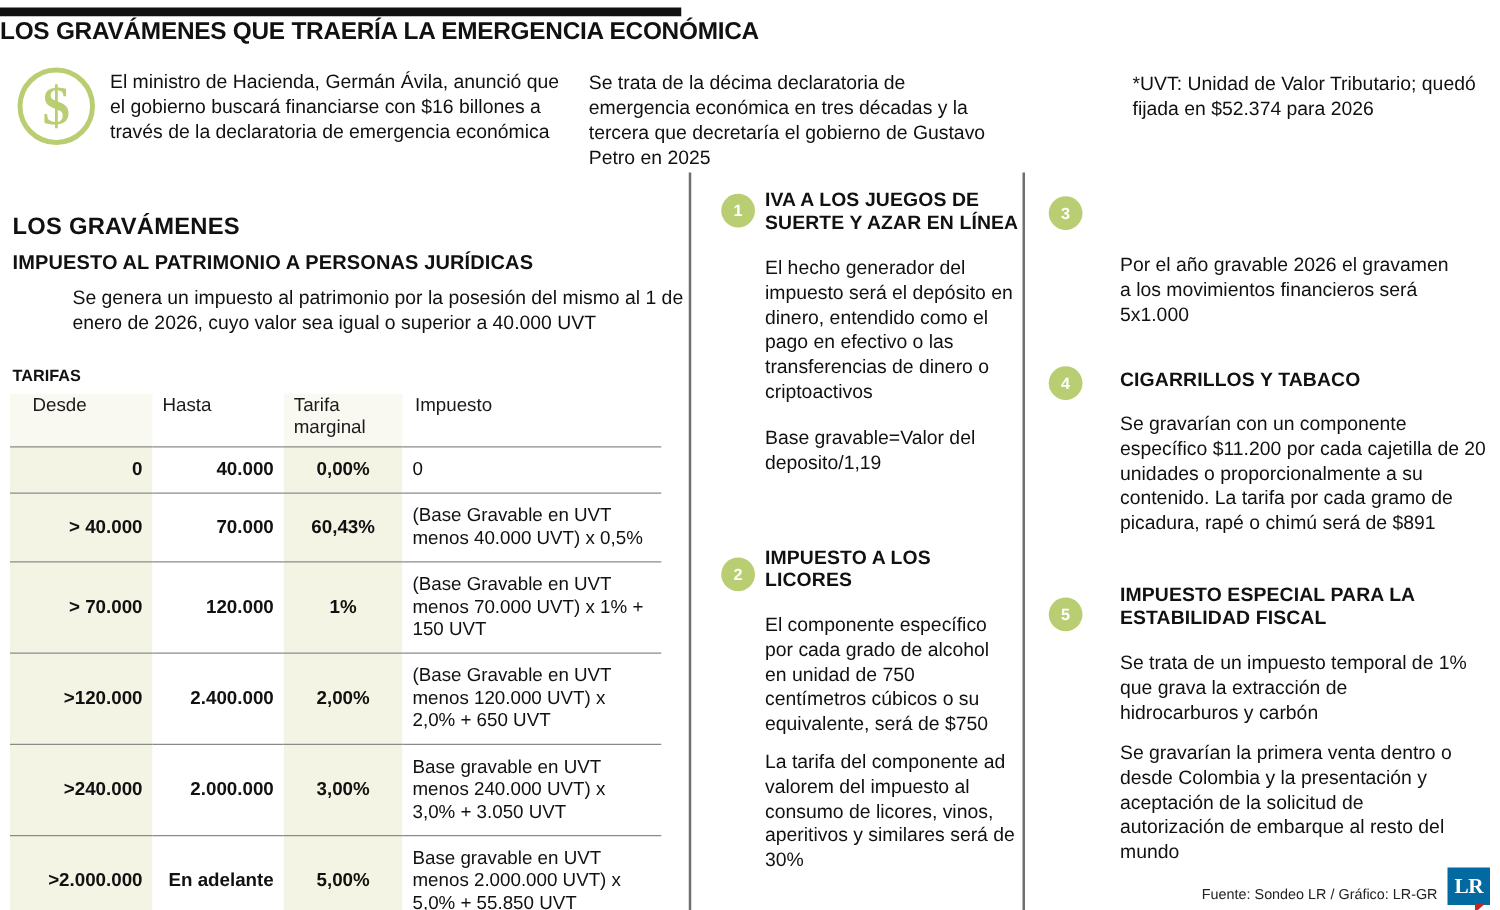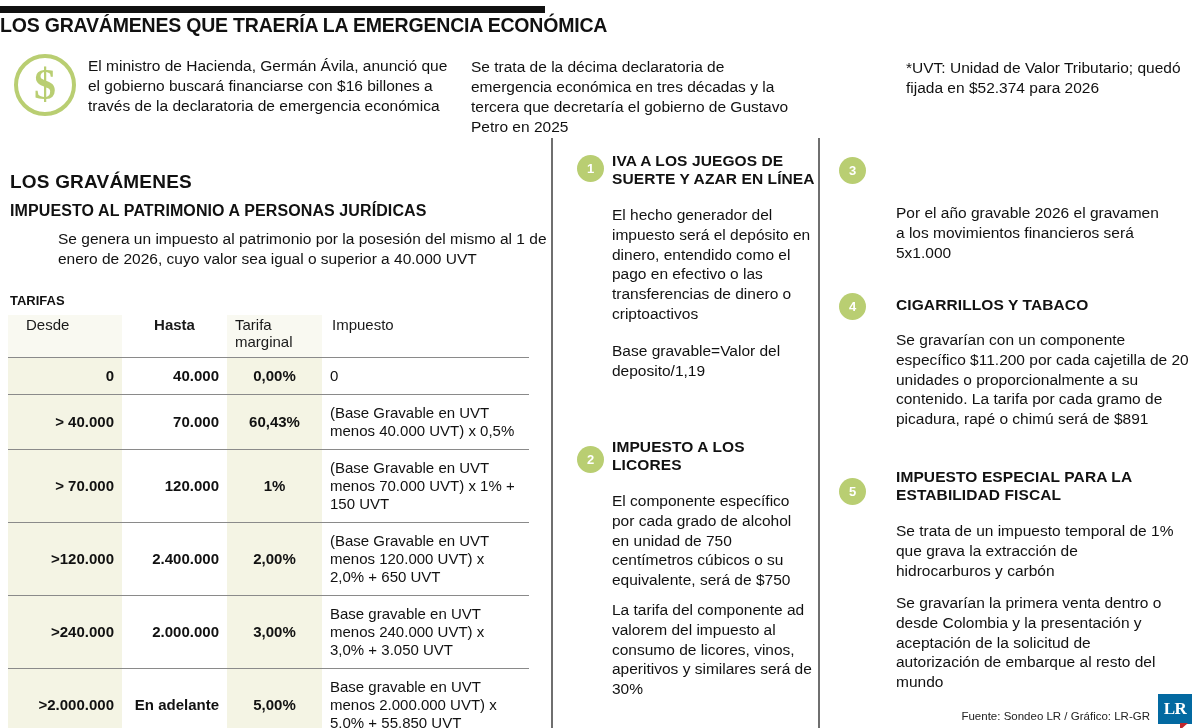--- a/index.html
+++ b/index.html
@@ -77,21 +77,21 @@
   .tarifas-table col.c-hasta{width:105px;}
   .tarifas-table col.c-tarifa{width:95px;}
   .tarifas-table col.c-impuesto{width:207px;}
 
   .tarifas-table th{
     font-weight:normal;font-size:15px;color:#1a1a1a;
     padding:2px 8px 6px 8px;vertical-align:top;line-height:1.12;
     border:0;
   }
   .tarifas-table th.th-desde{text-align:left;padding-left:18px;}
-  .tarifas-table th.th-hasta{text-align:center;font-weight:bold;}
+  .tarifas-table th.th-hasta{text-align:left;}
   .tarifas-table th.th-tarifa{text-align:left;padding-left:8px;}
   .tarifas-table th.th-impuesto{text-align:left;padding-left:10px;}
 
   .tarifas-table td{
     font-size:15px;color:#111;vertical-align:middle;
     padding:9px 8px;line-height:1.20;
     border-top:1px solid #8a8a8a;
   }
   .tarifas-table tr.row td{border-top:1px solid #8a8a8a;}
   .td-desde{text-align:right;font-weight:bold;background:#f4f4e4;}

